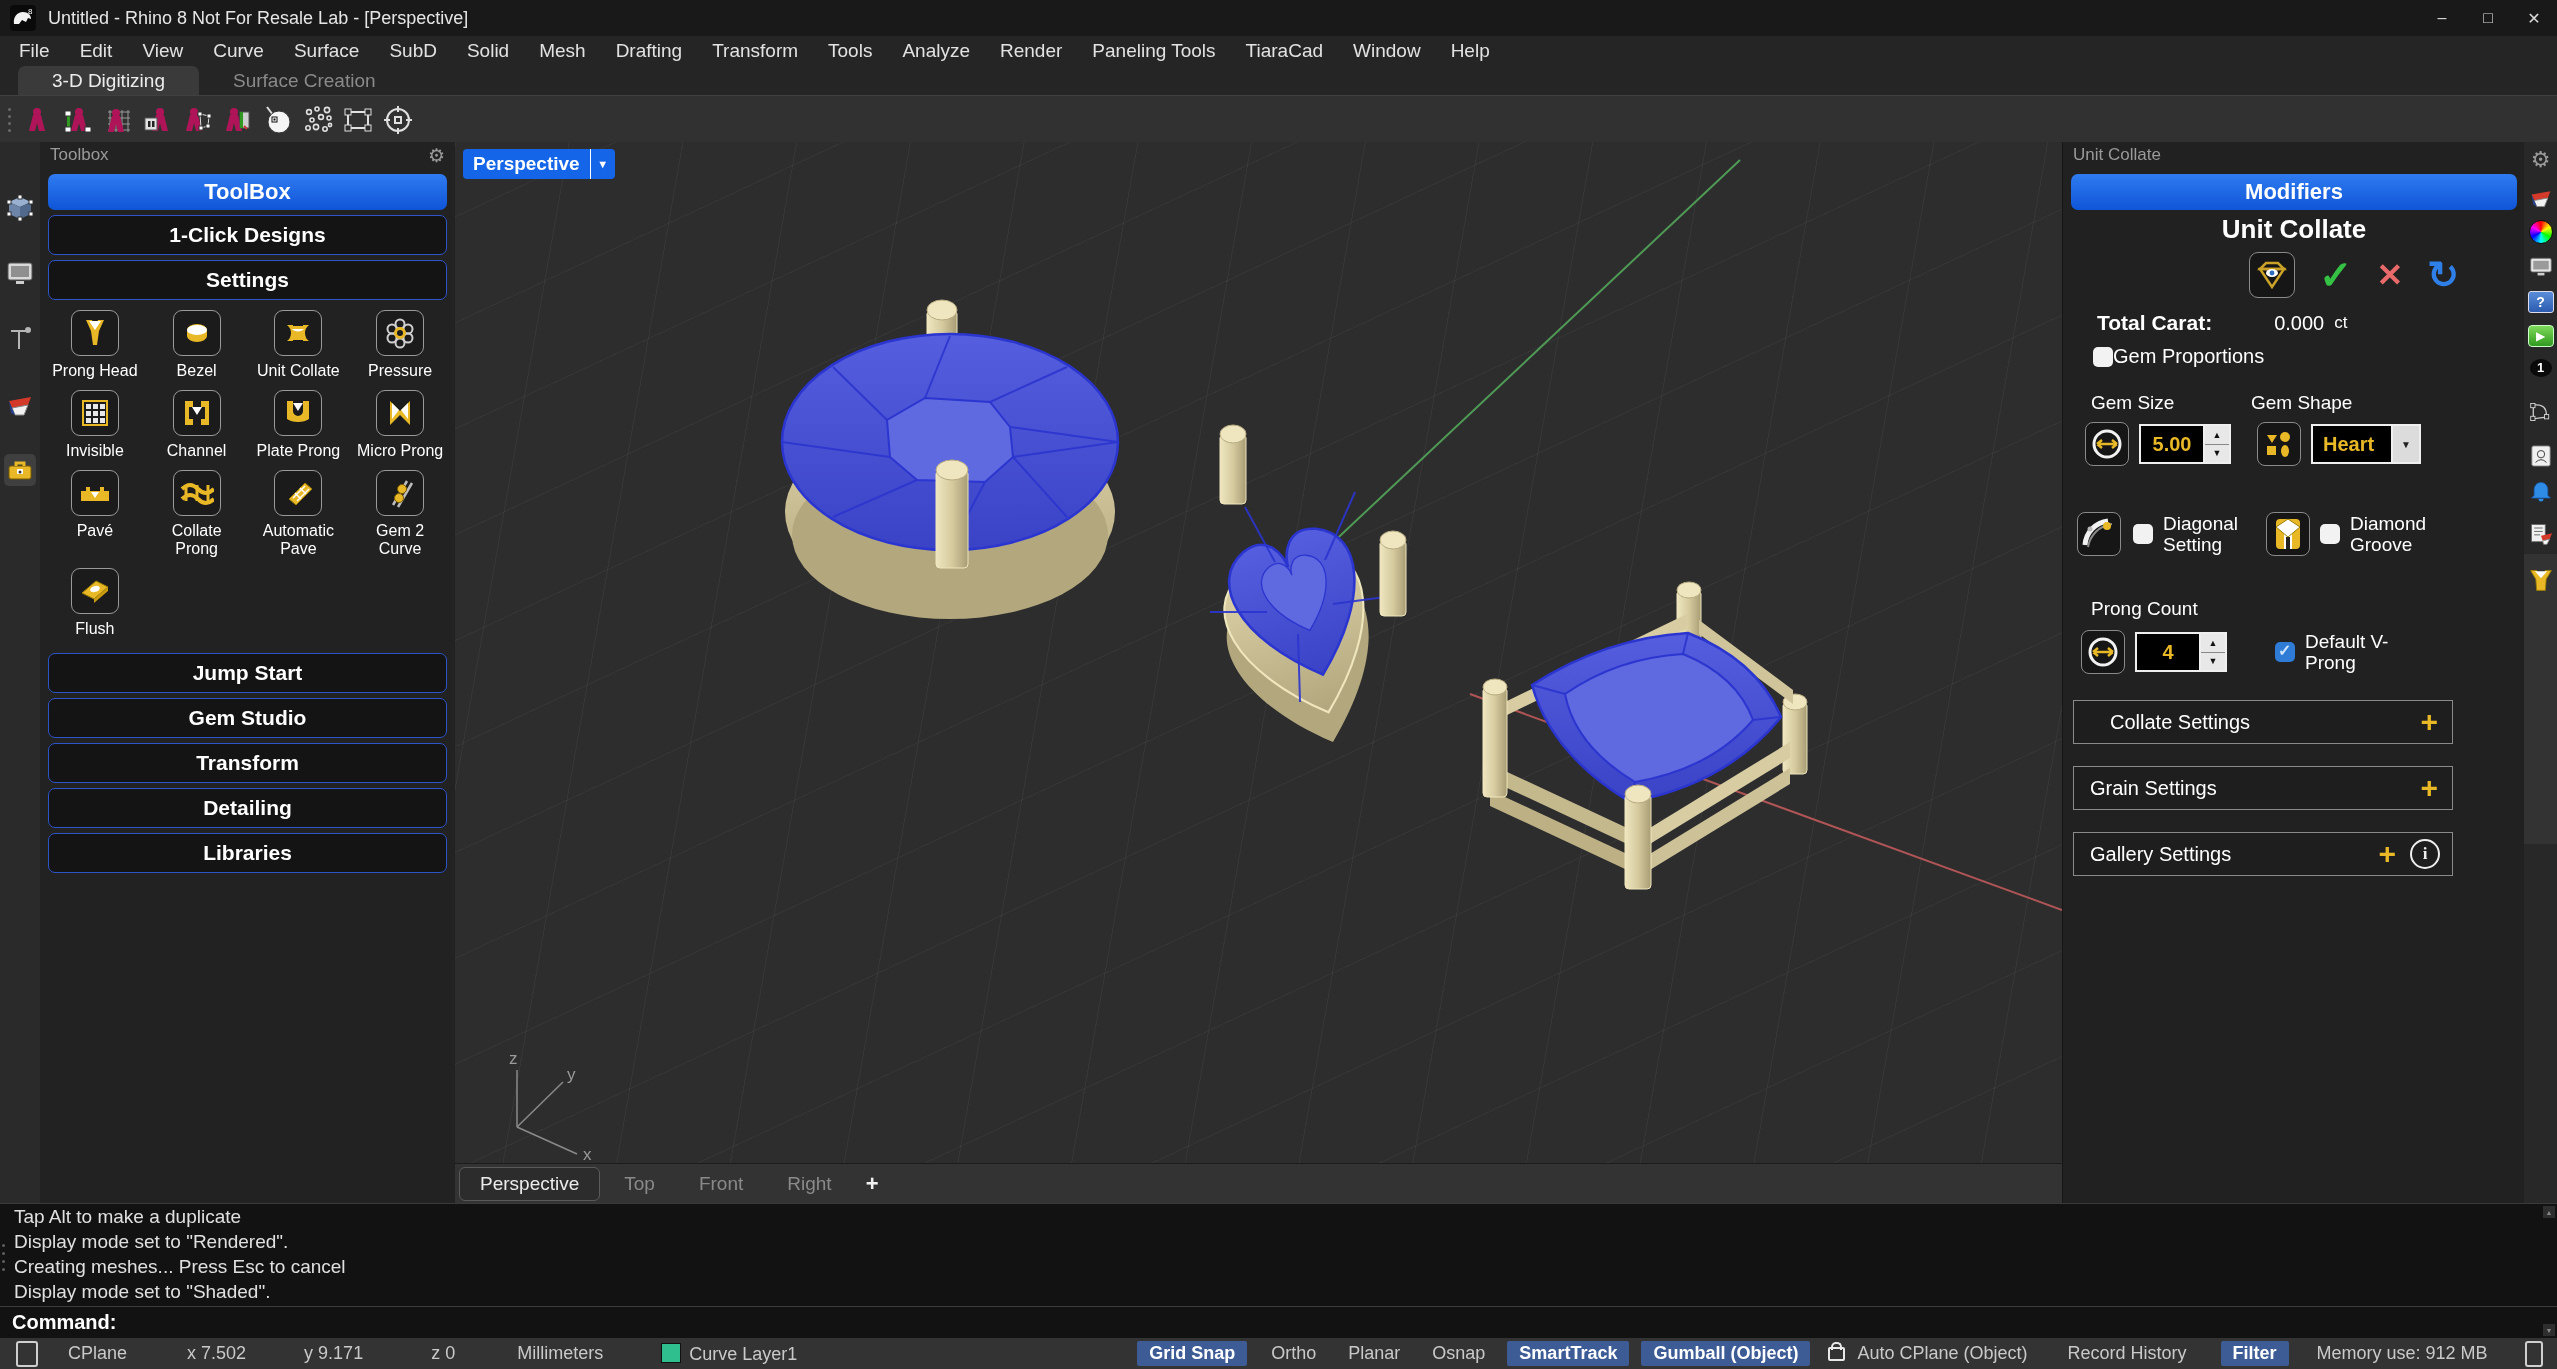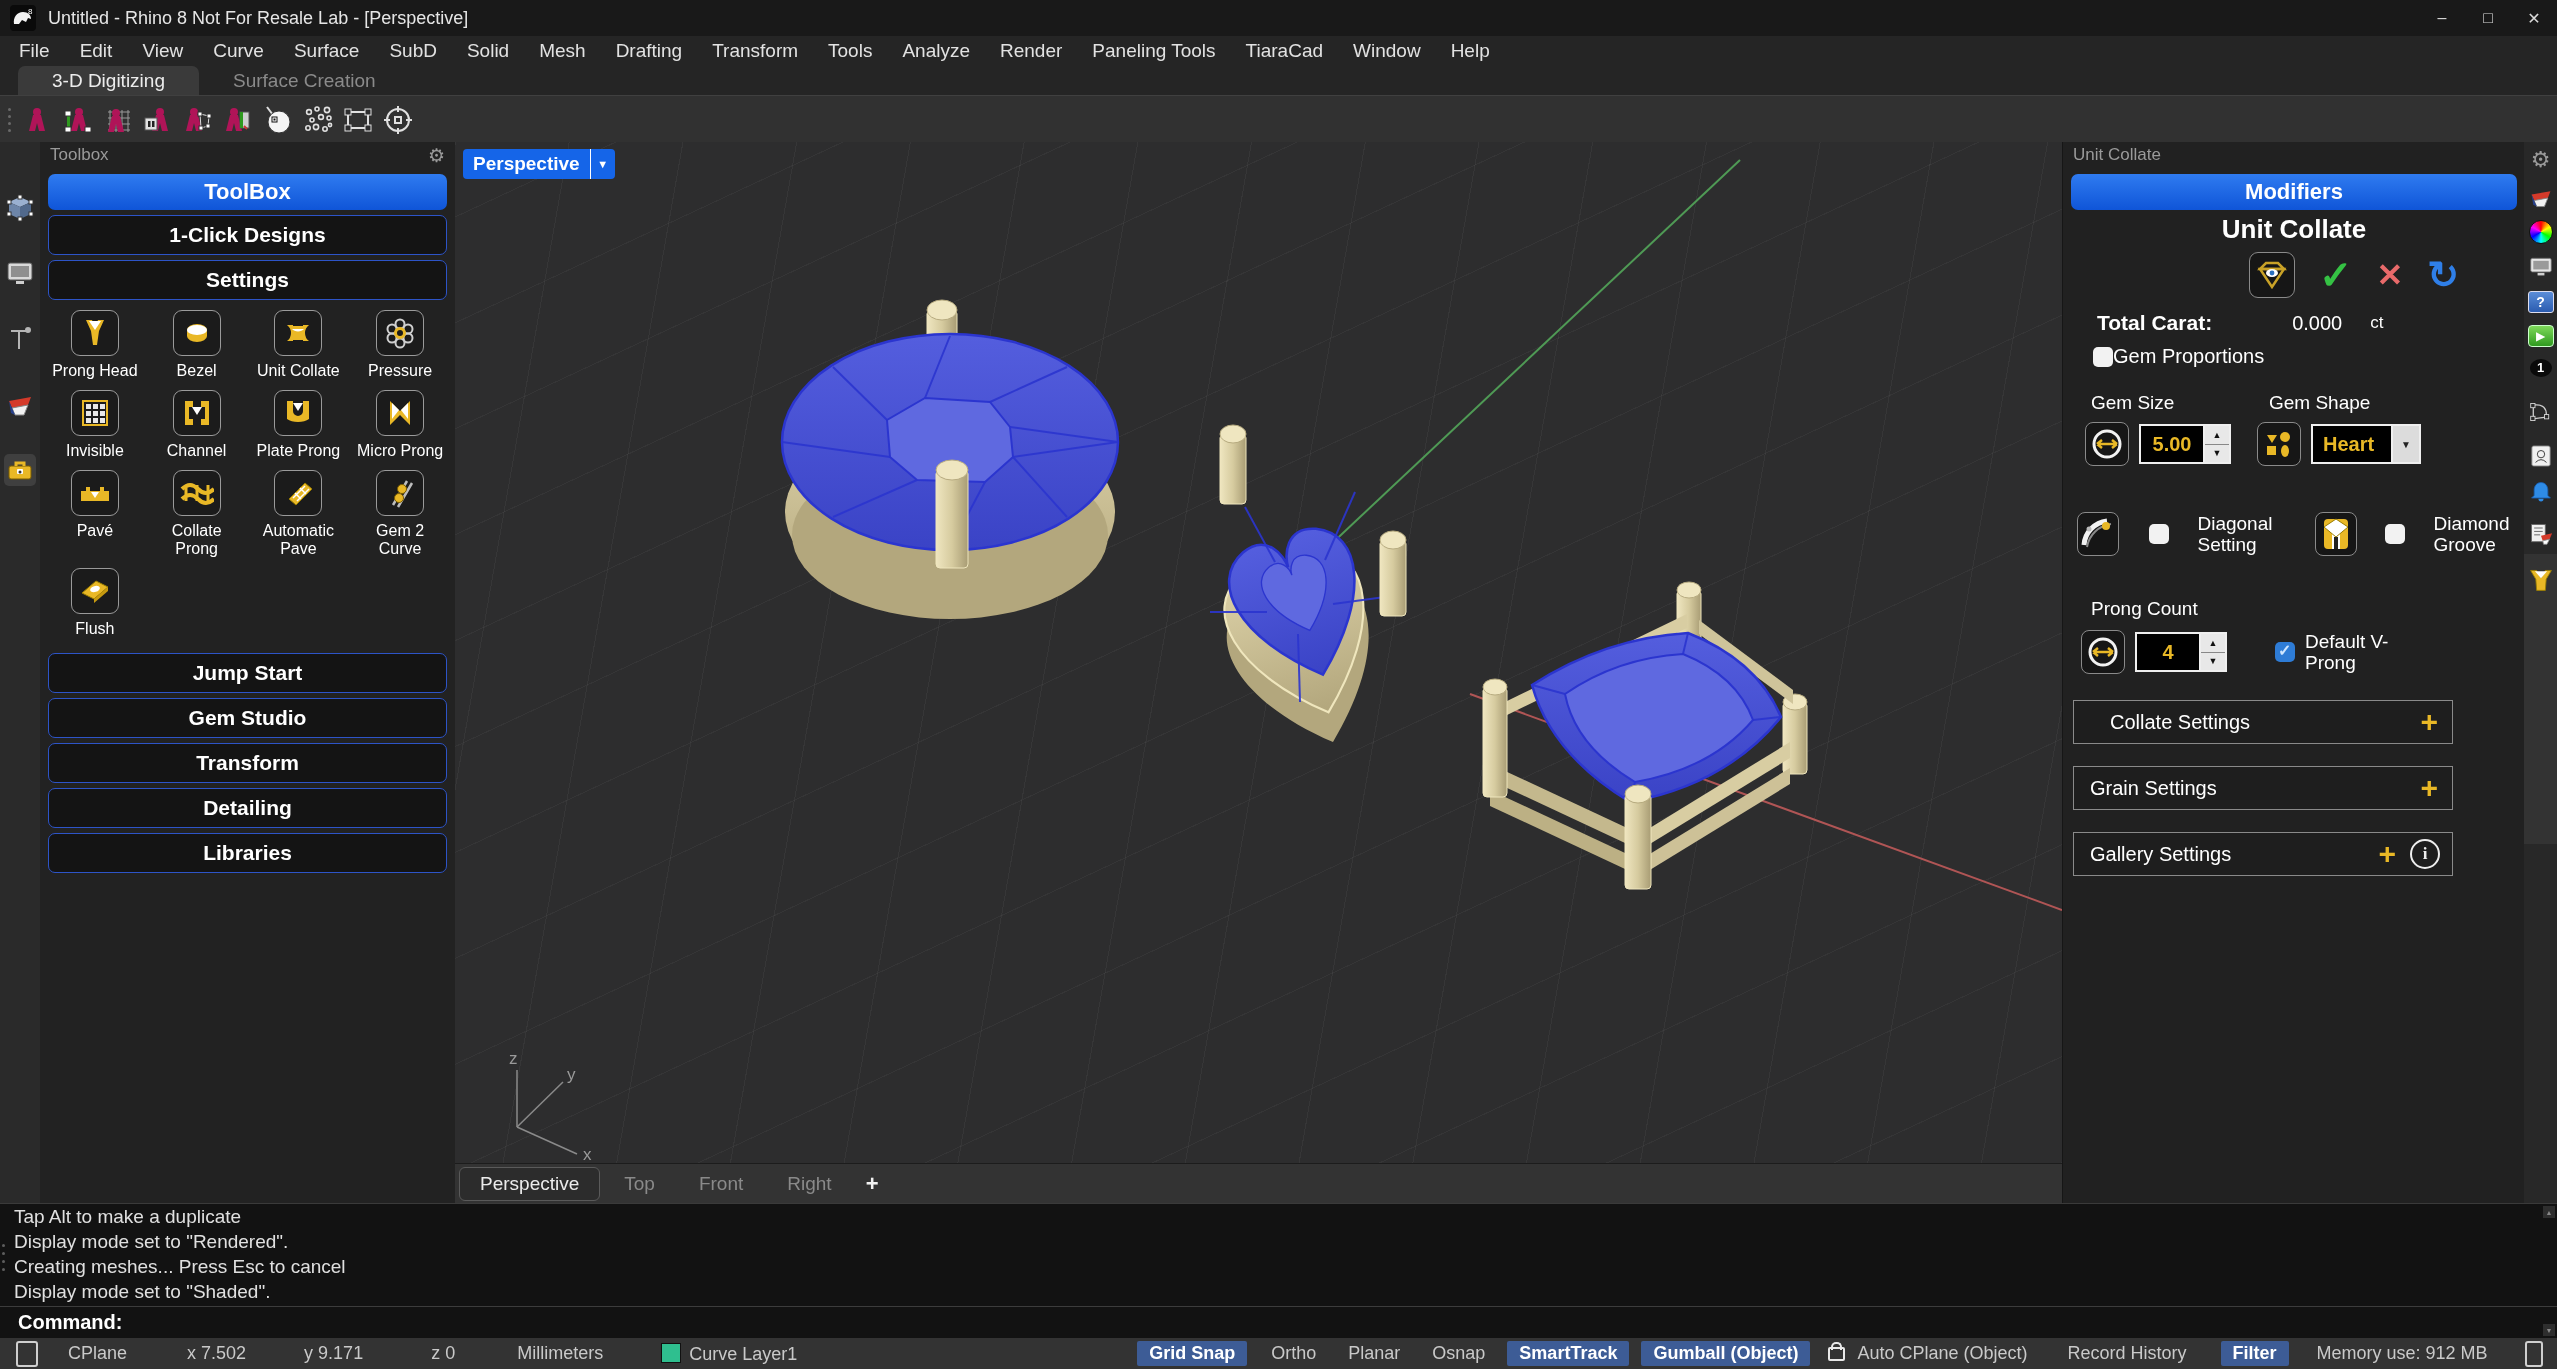--- a/index.html
+++ b/index.html
@@ -57,21 +57,21 @@
   .vpaddtab{color:#f2f2f2;font-size:22px;font-weight:bold;padding:0 14px;}
   .axis-gizmo{position:absolute;left:30px;top:900px;width:140px;height:120px;color:#999;}
   
   .rightpanel{position:absolute;left:2062px;top:142px;width:462px;height:1061px;background:#212121;border-left:1px solid #161616;}
   .modtitle{font-size:26px;font-weight:bold;color:#fff;text-align:center;margin-top:4px;}
   .actrow{display:flex;align-items:center;justify-content:center;margin-top:6px;margin-left:120px;gap:24px;height:48px;}
   .eyetile{width:44px;height:44px;border:1px solid #8a8a8a;border-radius:9px;background:#161616;display:flex;align-items:center;justify-content:center;}
   .gcheck{color:#35c244;font-size:40px;font-weight:bold;line-height:40px;}
   .rcross{color:#e96a6a;font-size:32px;font-weight:bold;}
   .brefresh{color:#2f7fe8;font-size:38px;font-weight:bold;}
-  .row{display:flex;align-items:center;gap:18px;}
+  .row{display:flex;align-items:center;}
   .lab{color:#fff;}
   .chk{width:20px;height:20px;border-radius:5px;background:#f2f2f2;display:inline-block;flex:0 0 auto;}
   .chk.checked{background:#2e7cd6;position:relative;}
   .chk.checked::after{content:"✓";position:absolute;left:3px;top:-1px;color:#cfe6ff;font-size:16px;font-weight:bold;}
   .spinbox{width:88px;height:36px;background:#000;border:2px solid #efefef;display:flex;}
   .spinval{flex:1;display:flex;align-items:center;justify-content:center;color:#e9b826;font-weight:bold;font-size:20px;}
   .spinbtns{width:24px;display:flex;flex-direction:column;border-left:2px solid #efefef;}
   .spinbtns div{flex:1;background:#e8e8e8;color:#111;font-size:9px;display:flex;align-items:center;justify-content:center;}
   .spinbtns div:first-child{border-bottom:1px solid #888;}
   .icontile40{width:42px;height:42px;border:1px solid #8a8a8a;border-radius:8px;background:#161616;display:flex;align-items:center;justify-content:center;}
@@ -87,21 +87,21 @@
   .rightstrip{position:absolute;left:2524px;top:142px;width:33px;height:1061px;background:#282828;}
   .rsicon{position:absolute;left:3px;width:27px;height:27px;display:flex;align-items:center;justify-content:center;}
   .rsactive{position:absolute;left:0;top:412px;width:33px;height:290px;background:#333;}
   .colorwheel{width:22px;height:22px;border-radius:50%;background:conic-gradient(#f00,#ff0,#0f0,#0ff,#00f,#f0f,#f00);border:1px solid #111;}
   .helpbtn{width:24px;height:20px;background:linear-gradient(#5a8dd8,#2b5cb0);border:1px solid #dde;border-radius:3px;color:#fff;font-size:14px;font-weight:bold;display:flex;align-items:center;justify-content:center;}
   .playbtn{width:24px;height:20px;background:linear-gradient(#7ed95a,#2f9a1f);border:1px solid #cfc;border-radius:4px;color:#fff;font-size:12px;display:flex;align-items:center;justify-content:center;}
   .onebadge{width:22px;height:18px;background:#0a0a0a;border-radius:50%;color:#fff;font-size:13px;font-weight:bold;display:flex;align-items:center;justify-content:center;}
   
   .cmdarea{position:absolute;left:0;top:1203px;width:2557px;height:135px;background:#121212;border-top:1px solid #3a3a3a;}
   .cmdline{padding-left:14px;font-size:19px;line-height:25px;color:#e0e0e0;}
-  .cmdprompt{border-top:1px solid #3c3c3c;margin-top:2px;padding-left:18px;font-size:20px;line-height:30px;color:#fff;font-weight:bold;}
+  .cmdprompt{border-top:1px solid #3c3c3c;margin-top:2px;padding-left:12px;font-size:20px;line-height:30px;color:#fff;font-weight:bold;}
   .cmdgrip{position:absolute;left:2px;top:40px;display:flex;flex-direction:column;gap:5px;}
   .cmdgrip i{width:3px;height:3px;border-radius:50%;background:#5e5e5e;}
   .cmdscroll{position:absolute;right:2px;top:2px;width:12px;height:130px;}
   .cmdscroll div{position:absolute;left:0;width:12px;height:12px;background:#2e2e2e;color:#888;font-size:7px;display:flex;align-items:center;justify-content:center;}
   .statusbar{position:absolute;left:0;top:1338px;width:2557px;height:31px;background:#333;display:flex;align-items:center;font-size:18px;color:#c9c9c9;}
   .sb{white-space:nowrap;}
   .sbtoggle{padding:2px 12px;border-radius:2px;}
   .sbtoggle.on{background:#3d5c96;color:#fff;font-weight:bold;}
   .layerswatch{width:18px;height:18px;background:#2fbf8f;border:1px solid #111;display:inline-block;vertical-align:-3px;margin-right:8px;}
   .sbicon{width:18px;height:22px;border:2px solid #cfcfcf;border-radius:3px;}

